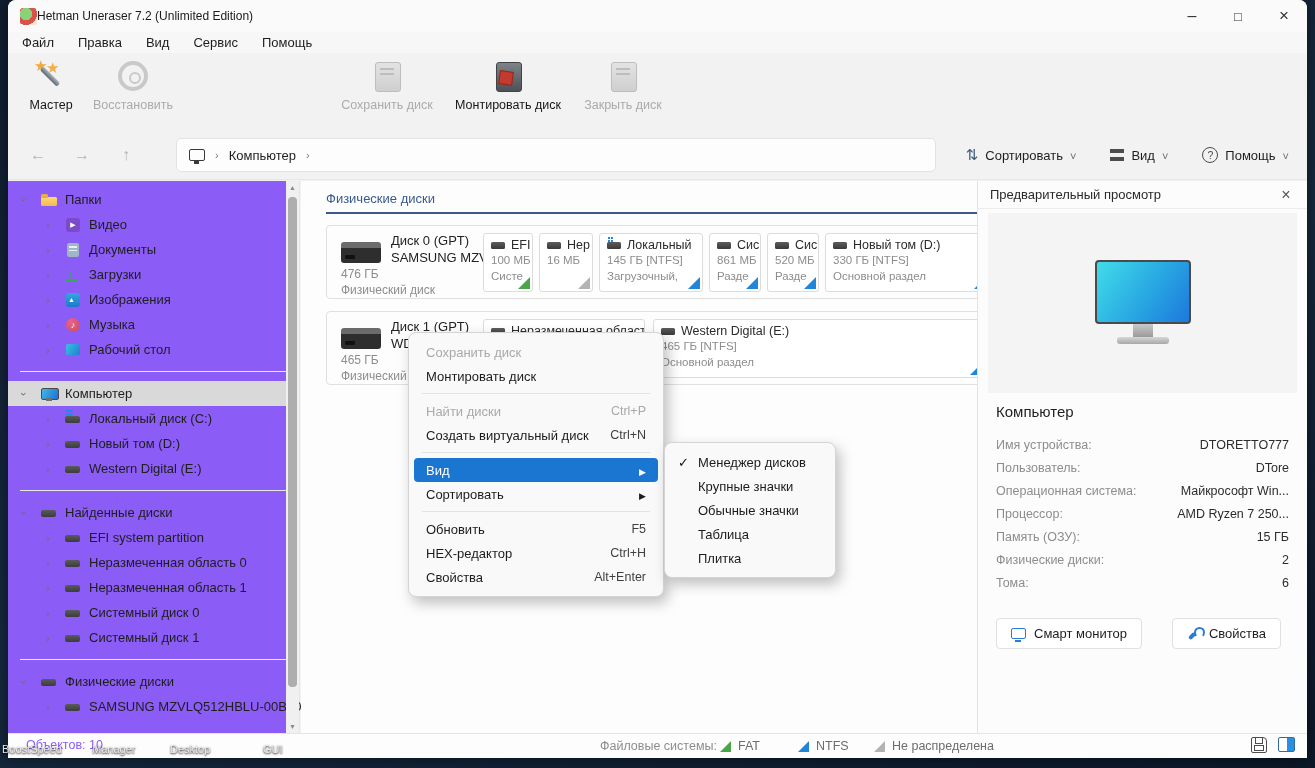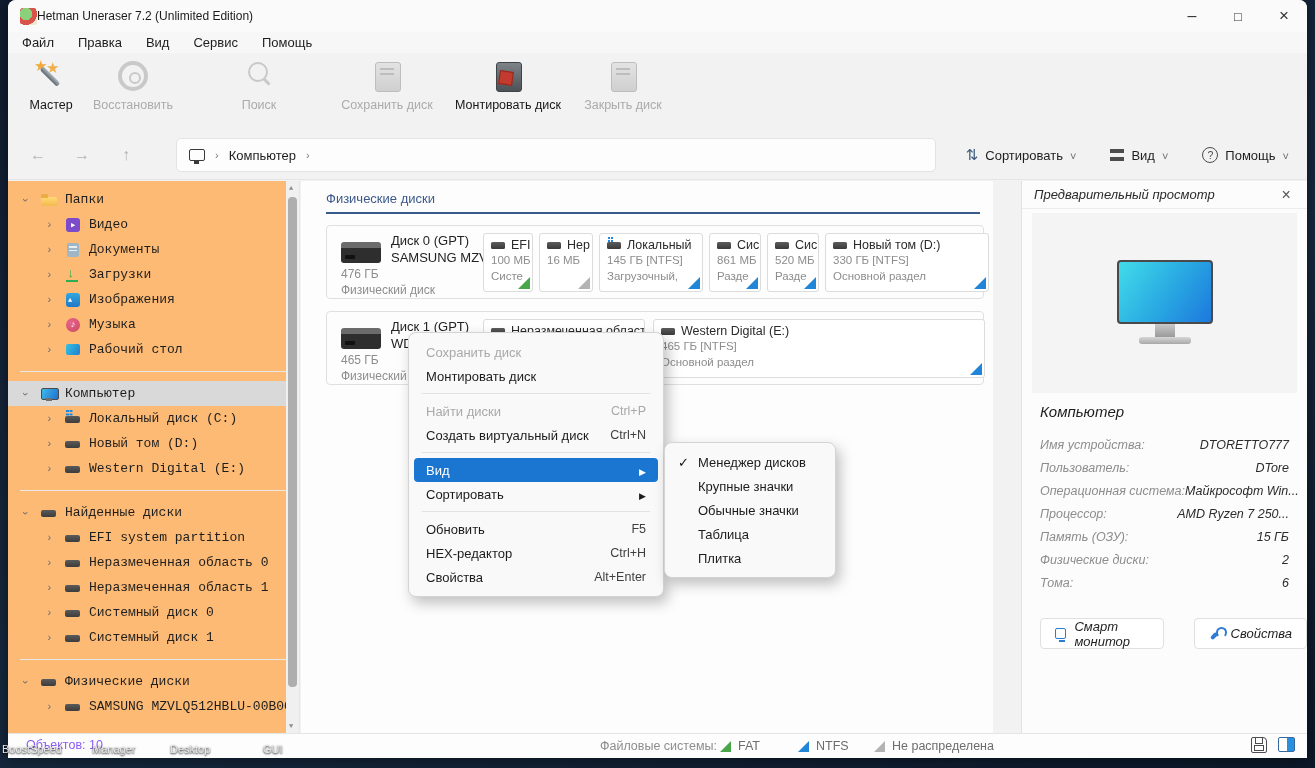--- a/index.html
+++ b/index.html
@@ -79,22 +79,22 @@
     font-size:13px; color:#1e1e1e; }
   .nav-chip { display:flex; align-items:center; gap:7px; }
   .caret::before { content:"˅"; color:#6b6b6b; font-size:11px; }
   .ico-sort::before { content:"⇅"; color:#3c5a7d; font-size:15px; }
   .ico-view { width:14px; height:12px; background:repeating-linear-gradient(#4c4c4c 0 4px, transparent 4px 8px); }
   .ico-help { width:16px; height:16px; border:1.5px solid #4c4c4c; border-radius:50%;
     display:flex; align-items:center; justify-content:center; font-size:10.5px; color:#4c4c4c; }
   .ico-help::before { content:"?"; }
 
   
-  .sidebar { position:absolute; left:0; top:181px; width:292px; bottom:25px; background:#fdba74;
-    border-right:1px solid #e6e6e6; font-size:13px; color:#1e1e1e; padding-top:6px;font-family:Liberation Mono, monospace; }
+  .sidebar { position:absolute; left:0; top:181px; width:292px; bottom:25px; background:#8b5cf6;
+    border-right:1px solid #e6e6e6; font-size:13px; color:#1e1e1e; padding-top:6px; }
   .trow { display:flex; align-items:center; height:25px; padding-left:14px; gap:7px; white-space:nowrap; }
   .trow.child { padding-left:38px; }
   .trow.sel { background:#d9d9d9; width:279px; }
   .chev { width:12px; color:#6f6f6f; font-size:11px; flex:none; }
   .chev.open::before { content:"›"; display:inline-block; transform:rotate(90deg); }
   .chev.closed::before { content:"›"; }
   .tsep { height:1px; background:#e8e8e8; margin:9px 12px 9px 12px; }
   .sb-scroll { position:absolute; right:0; top:0; width:13px; bottom:0; background:#f0f0f0; }
   .sb-scroll::before { content:"▲"; position:absolute; top:3px; left:3px; font-size:7px; color:#8a8a8a; }
   .sb-scroll::after { content:"▼"; position:absolute; bottom:3px; left:3px; font-size:7px; color:#8a8a8a; }
@@ -170,22 +170,22 @@
   .msep { height:1px; background:#e2e2e2; margin:5px 8px; }
 
   .smenu { position:absolute; left:656px; top:442px; width:172px; background:#f9f9f9;
     border:1px solid #d4d4d4; border-radius:8px; box-shadow:4px 6px 14px rgba(0,0,0,.25);
     padding:7px 5px; font-size:13px; color:#1c1c1c; z-index:41; }
   .smi { height:24px; display:flex; align-items:center; padding:0 8px; border-radius:4px; }
   .smi .chk { width:20px; flex:none; }
   .smi .chk.on::before { content:"✓"; font-size:13px; color:#111; }
 
   
-  .rpanel { position:absolute; right:0; top:181px; width:286px; bottom:25px; background:#fcfcfc;
-    border-left:1px solid #e3e3e3;font-style:italic; }
+  .rpanel { position:absolute; right:0; top:181px; width:330px; bottom:25px; background:#fcfcfc;
+    border-left:1px solid #e3e3e3; }
   .rp-head { height:28px; display:flex; align-items:center; padding:0 10px 0 12px; font-size:13px;
     color:#2a2a2a; border-bottom:1px solid #ececec; }
   .rp-close { margin-left:auto; width:22px; height:22px; display:flex; align-items:center;
     justify-content:center; color:#555; font-size:13px; }
   .rp-close::before { content:"×"; font-size:16px; }
   .rp-preview { position:absolute; left:10px; right:10px; top:32px; height:180px; background:#f4f4f4;
     display:flex; align-items:center; justify-content:center; }
   .big-monitor { position:relative; width:96px; height:86px; }
   .big-monitor .scr { position:absolute; left:0; top:0; width:96px; height:64px; border-radius:4px;
     border:2px solid #4a4a4a; background:linear-gradient(125deg,#41dcea 0%,#28a7e2 55%,#1d78dd 100%); }
@@ -253,24 +253,20 @@
 
   <div class="toolbar">
     <div class="tbtn" style="left:14px;width:58px;">
       <div class="tico ico-wand"></div>
       <div class="cap">Мастер</div>
     </div>
     <div class="tbtn disabled" style="left:76px;width:98px;">
       <div class="tico ico-cd"></div>
       <div class="cap">Восстановить</div>
     </div>
-    <div class="tbtn disabled" style="left:216px;width:70px;">
-      <div class="tico ico-search"></div>
-      <div class="cap">Поиск</div>
-    </div>
     <div class="tbtn disabled" style="left:322px;width:114px;">
       <div class="tico ico-drive"></div>
       <div class="cap">Сохранить диск</div>
     </div>
     <div class="tbtn" style="left:438px;width:124px;">
       <div class="tico ico-drive red"></div>
       <div class="cap">Монтировать диск</div>
     </div>
     <div class="tbtn disabled" style="left:566px;width:98px;">
       <div class="tico ico-drive"></div>

